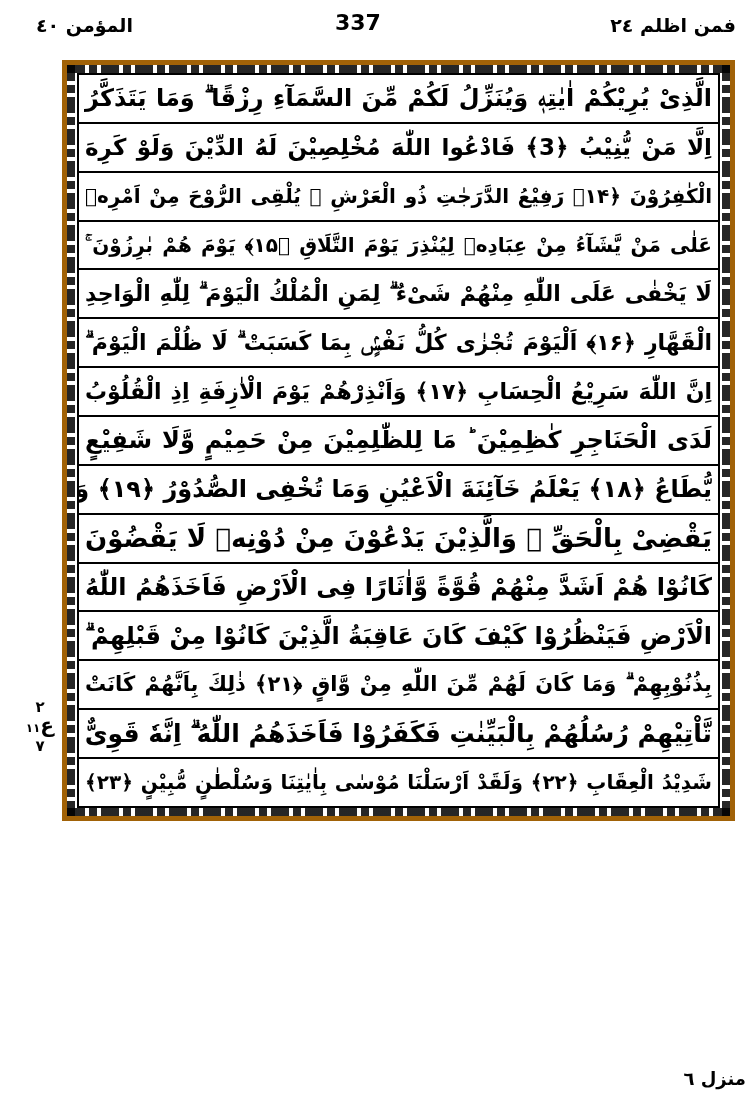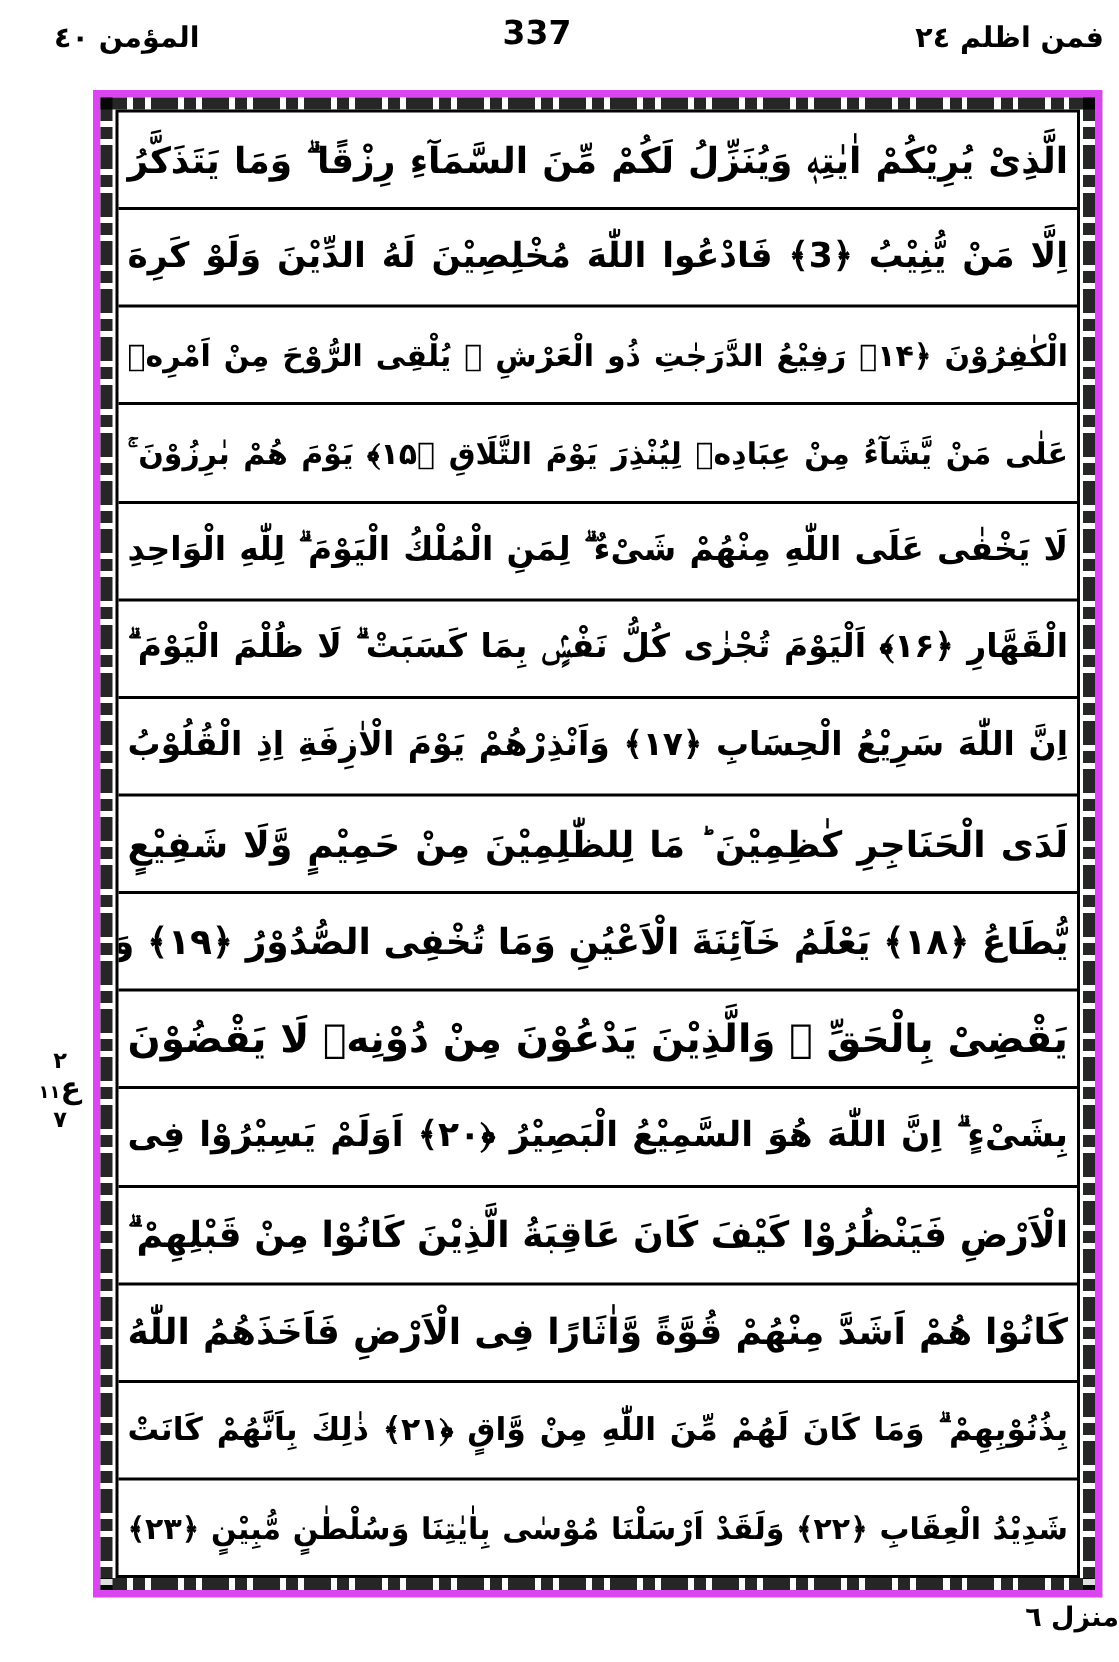--- a/index.html
+++ b/index.html
@@ -12,22 +12,22 @@
   }
   .hdr-left, .hdr-center, .hdr-right {
     position: absolute; top: 6px; font-weight: bold; font-size: 19px; direction: rtl;
     font-family: "DejaVu Sans", sans-serif;
   }
   .hdr-left { left: 36px; }
   .hdr-center { left: 335px; font-size: 22px; top: 2px; }
   .hdr-right { right: 10px; margin-left: 20px; }
 
   .frame {
-    position: absolute; left: 62px; top: 60px; width: 673px; height: 1005px;
-    border: 5px solid #d946ef; box-sizing: border-box; background: #fff;
+    position: absolute; left: 62px; top: 60px; width: 673px; height: 761px;
+    border: 5px solid #a16207; box-sizing: border-box; background: #fff;
   }
   .frame .deco-top, .frame .deco-bottom {
     position: absolute; left: 0; right: 0; height: 8px;
     background:
       repeating-linear-gradient(90deg, #000 0 18px, #fff 18px 22px, #000 22px 30px, #fff 30px 34px);
     opacity: 0.85;
   }
   .frame .deco-top { top: 0; }
   .frame .deco-bottom { bottom: 0; }
   .frame .deco-left, .frame .deco-right {
@@ -110,30 +110,30 @@
     <div class="line">
         <span style="width: 100%; font-size: 24px;">لَدَى الْحَنَاجِرِ كٰظِمِيْنَ ؕ مَا لِلظّٰلِمِيْنَ مِنْ حَمِيْمٍ وَّلَا شَفِيْعٍ</span>
       </div>
     <div class="line">
         <span style="width: 100%; font-size: 24px;">يُّطَاعُ ﴿۱۸﴾ يَعْلَمُ خَآئِنَةَ الْاَعْيُنِ وَمَا تُخْفِى الصُّدُوْرُ ﴿۱۹﴾ وَاللّٰهُ</span>
       </div>
     <div class="line">
         <span style="width: 100%; font-size: 26px;">يَقْضِىْ بِالْحَقِّ ۗ وَالَّذِيْنَ يَدْعُوْنَ مِنْ دُوْنِهٖ لَا يَقْضُوْنَ</span>
       </div>
     <div class="line">
-        <span style="width: 100%; font-size: 23px;">بِشَىْءٍ ۗ اِنَّ اللّٰهَ هُوَ السَّمِيْعُ الْبَصِيْرُ ﴿۲۰﴾ اَوَلَمْ يَسِيْرُوْا فِى</span>
+        <span style="width: 100%; font-size: 24px;">كَانُوْا هُمْ اَشَدَّ مِنْهُمْ قُوَّةً وَّاٰثَارًا فِى الْاَرْضِ فَاَخَذَهُمُ اللّٰهُ</span>
       </div>
     <div class="line">
         <span style="width: 100%; font-size: 24px;">الْاَرْضِ فَيَنْظُرُوْا كَيْفَ كَانَ عَاقِبَةُ الَّذِيْنَ كَانُوْا مِنْ قَبْلِهِمْ ۗ</span>
       </div>
     <div class="line">
-        <span style="width: 100%; font-size: 24px;">كَانُوْا هُمْ اَشَدَّ مِنْهُمْ قُوَّةً وَّاٰثَارًا فِى الْاَرْضِ فَاَخَذَهُمُ اللّٰهُ</span>
+        <span style="width: 100%; font-size: 21px;">بِذُنُوْبِهِمْ ۗ وَمَا كَانَ لَهُمْ مِّنَ اللّٰهِ مِنْ وَّاقٍ ﴿۲۱﴾ ذٰلِكَ بِاَنَّهُمْ كَانَتْ</span>
       </div>
     <div class="line">
-        <span style="width: 100%; font-size: 21px;">بِذُنُوْبِهِمْ ۗ وَمَا كَانَ لَهُمْ مِّنَ اللّٰهِ مِنْ وَّاقٍ ﴿۲۱﴾ ذٰلِكَ بِاَنَّهُمْ كَانَتْ</span>
+        <span style="width: 100%; font-size: 25px;">تَّاْتِيْهِمْ رُسُلُهُمْ بِالْبَيِّنٰتِ فَكَفَرُوْا فَاَخَذَهُمُ اللّٰهُ ۗ اِنَّهٗ قَوِىٌّ</span>
       </div>
     <div class="line">
         <span style="width: 100%; font-size: 20px;">شَدِيْدُ الْعِقَابِ ﴿۲۲﴾ وَلَقَدْ اَرْسَلْنَا مُوْسٰى بِاٰيٰتِنَا وَسُلْطٰنٍ مُّبِيْنٍ ﴿۲۳﴾</span>
       </div>
   </div>
 </div>
 
 <div class="footer">منزل ٦</div>
 
 </body></html>

